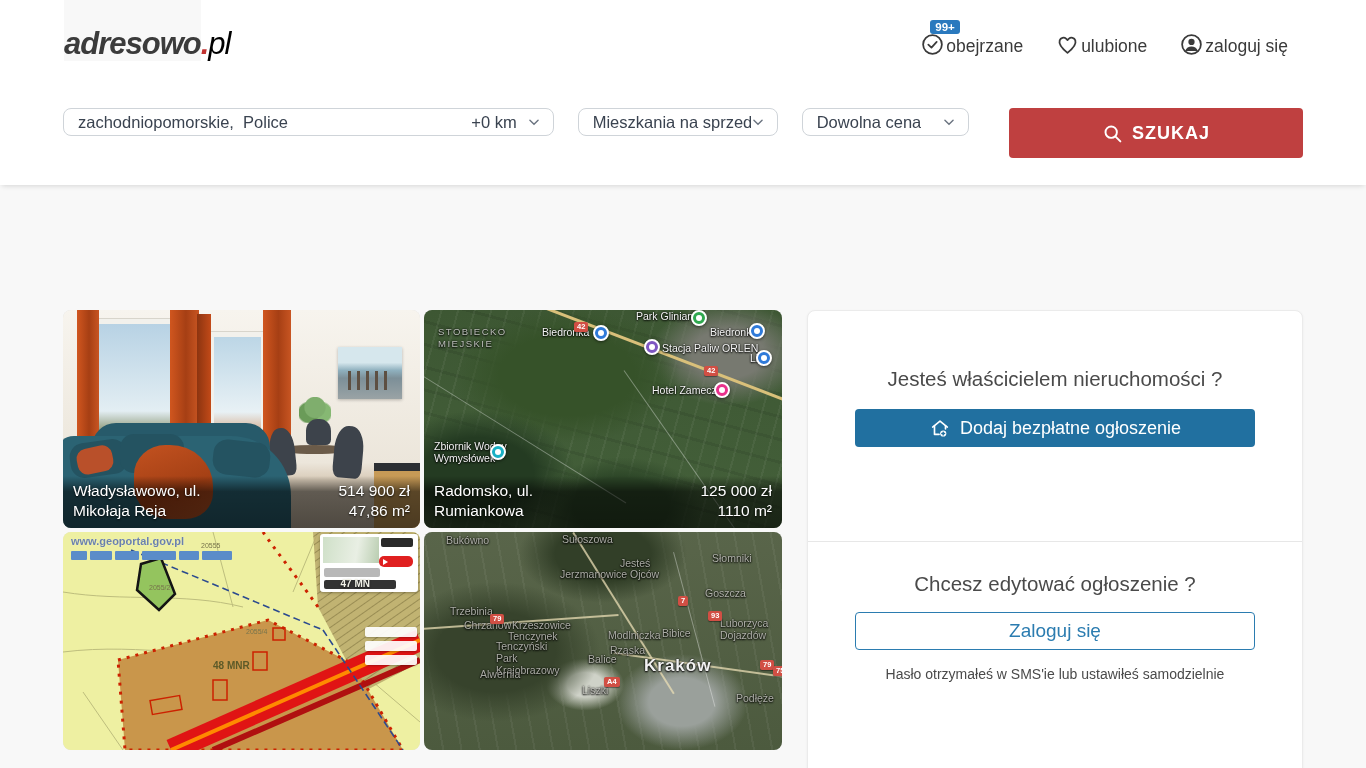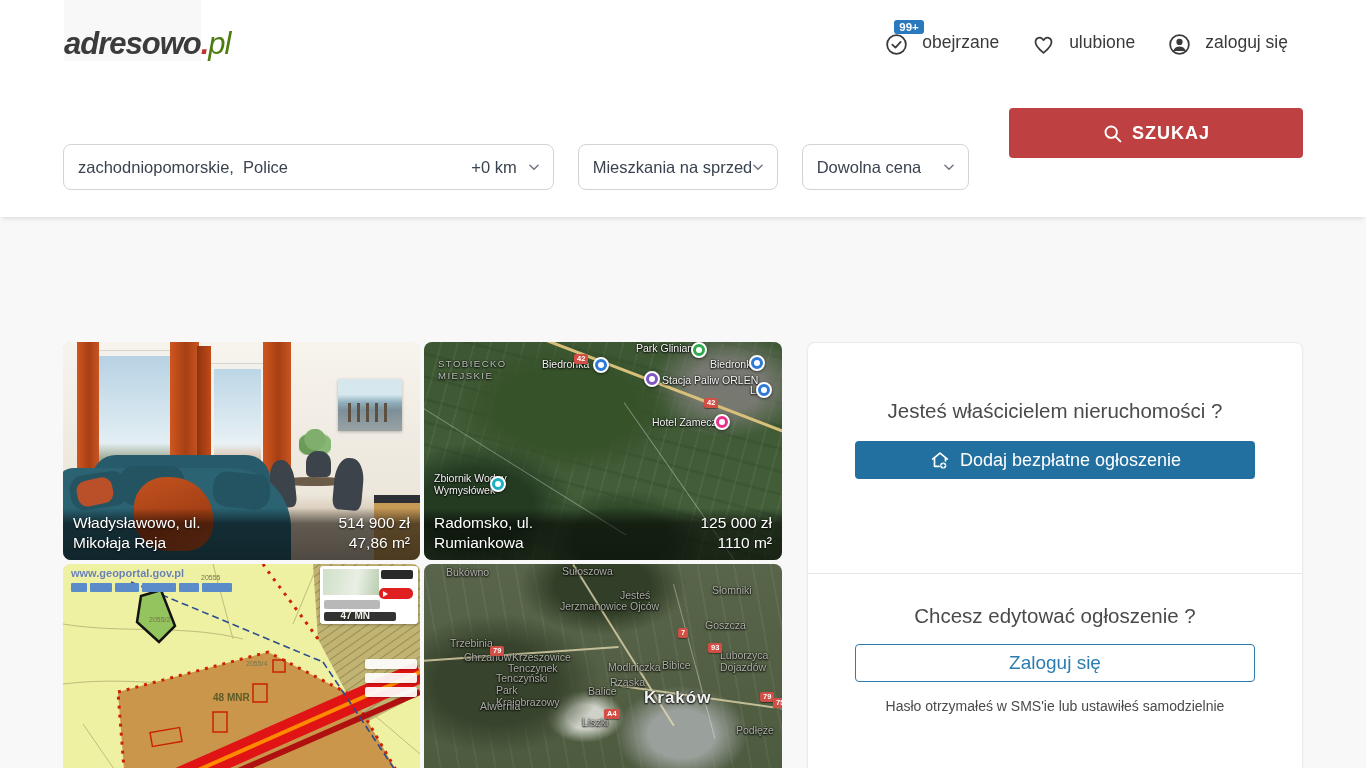--- a/index.html
+++ b/index.html
@@ -4,36 +4,36 @@
 <style>
   * { margin:0; padding:0; box-sizing:border-box; }
   html,body { width:1366px; height:768px; overflow:hidden; background:#fff;
               font-family:"Liberation Sans", sans-serif; color:#333; }
 
   
   .topbar { height:88px; background:#fff; display:flex; align-items:center; }
   .logo { margin-left:64px; font-style:italic; font-size:31px; letter-spacing:-1px; cursor:pointer; }
   .logo .main { font-weight:bold; color:#3b3b3b; }
   .logo .dot  { font-weight:bold; color:#c23230; }
-  .logo .tld  { font-weight:400; color:#4d7c0f; }
+  .logo .tld  { font-weight:400; color:#000000; }
   .top-right { margin-left:auto; margin-right:78px; display:flex; align-items:center; gap:32px; }
   .add-btn { background:#2170a0; color:#fff; border:none; border-radius:4px;
              display:flex; align-items:center; gap:8px; padding:6px 12px; height:36px;
              font-size:13.5px; line-height:15px; cursor:pointer; text-align:left;
              font-family:"Liberation Sans", sans-serif;}
-  .top-link { display:flex; align-items:flex-start; gap:13px; font-size:17.5px; color:#3a3a3a; cursor:pointer; position:relative; }
+  .top-link { display:flex; align-items:flex-end; gap:1px; font-size:17.5px; color:#3a3a3a; cursor:pointer; position:relative; }
   .icon { display:inline-flex; }
   .badge { position:absolute; top:-12px; left:10px; background:#2a79be; color:#fff;
            font-size:11.5px; font-weight:bold; padding:1px 5px; border-radius:3px; }
 
   
   .searchbar { background:#fff; padding:20px 63px 27px; display:flex; gap:24px;
                box-shadow:0 3px 5px -2px rgba(0,0,0,.14); position:relative; z-index:5; }
-  .field { height:46px; border:1px solid #cfd4d9; border-radius:8px; background:#fff;
-           display:flex; align-items:center; font-size:16.5px; color:#3a4350;margin-top:36px; }
+  .field { height:28px; border:1px solid #cfd4d9; border-radius:8px; background:#fff;
+           display:flex; align-items:center; font-size:16.5px; color:#3a4350; }
   .loc-box { width:500px; padding:0 12px 0 14px; }
   .loc-box input { border:none; outline:none; flex:1; font-size:16.5px; color:#3a4350;
                    font-family:"Liberation Sans", sans-serif; background:transparent; }
   .radius { display:flex; align-items:center; gap:10px; color:#3a4350; cursor:pointer; }
   .sel { justify-content:space-between; padding:0 12px 0 14px; cursor:pointer; }
   .sel-cat { width:200px; }
   .sel-price { width:170px; }
   .sel .val { overflow:hidden; white-space:nowrap; }
   .search-btn { width:300px; height:50px; background:#bf4040; border:none; border-radius:4px;
                 color:#fff; font-weight:bold; font-size:18px; letter-spacing:1px;

